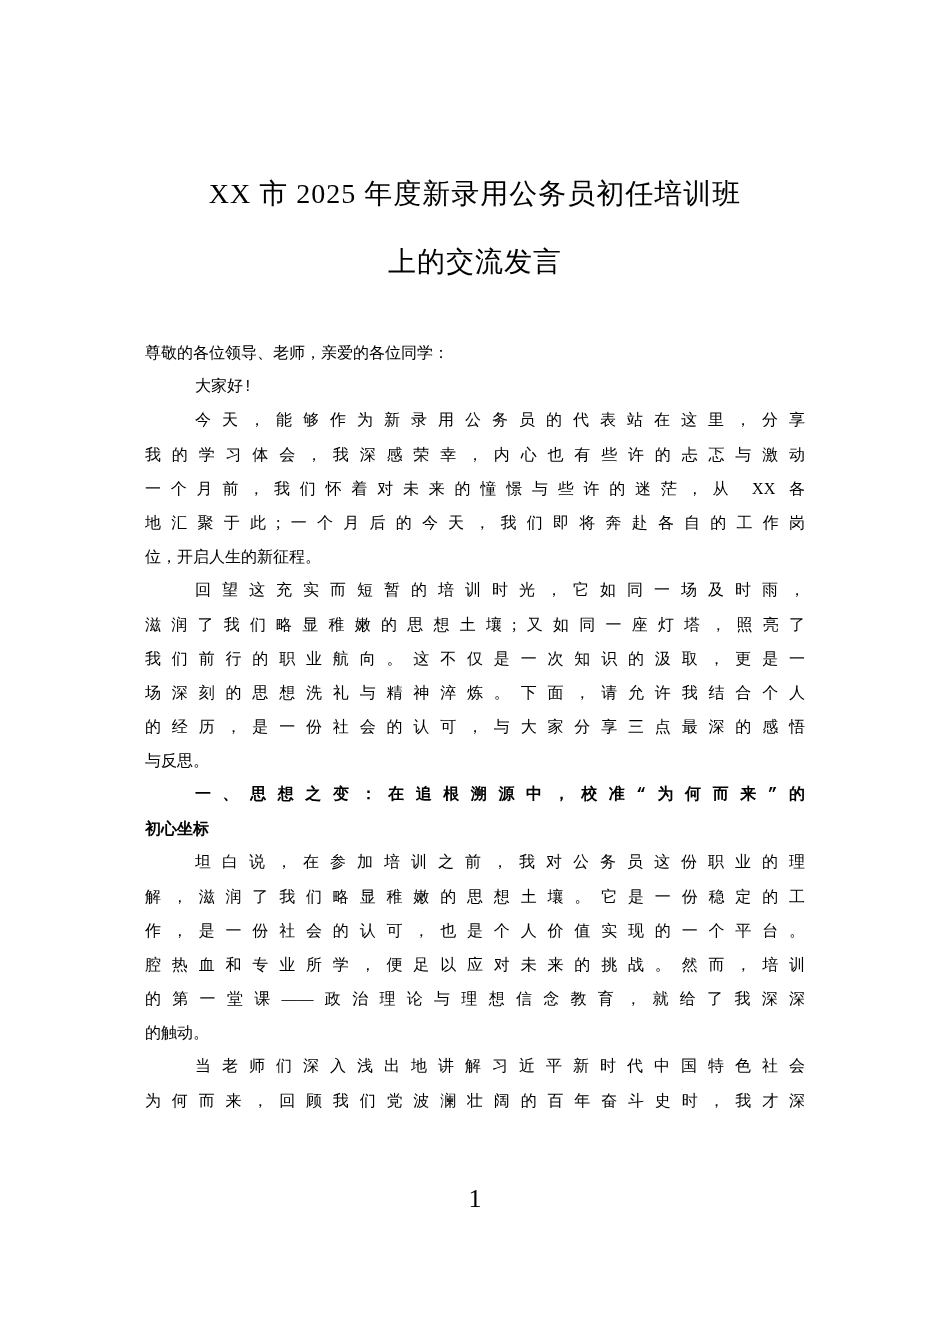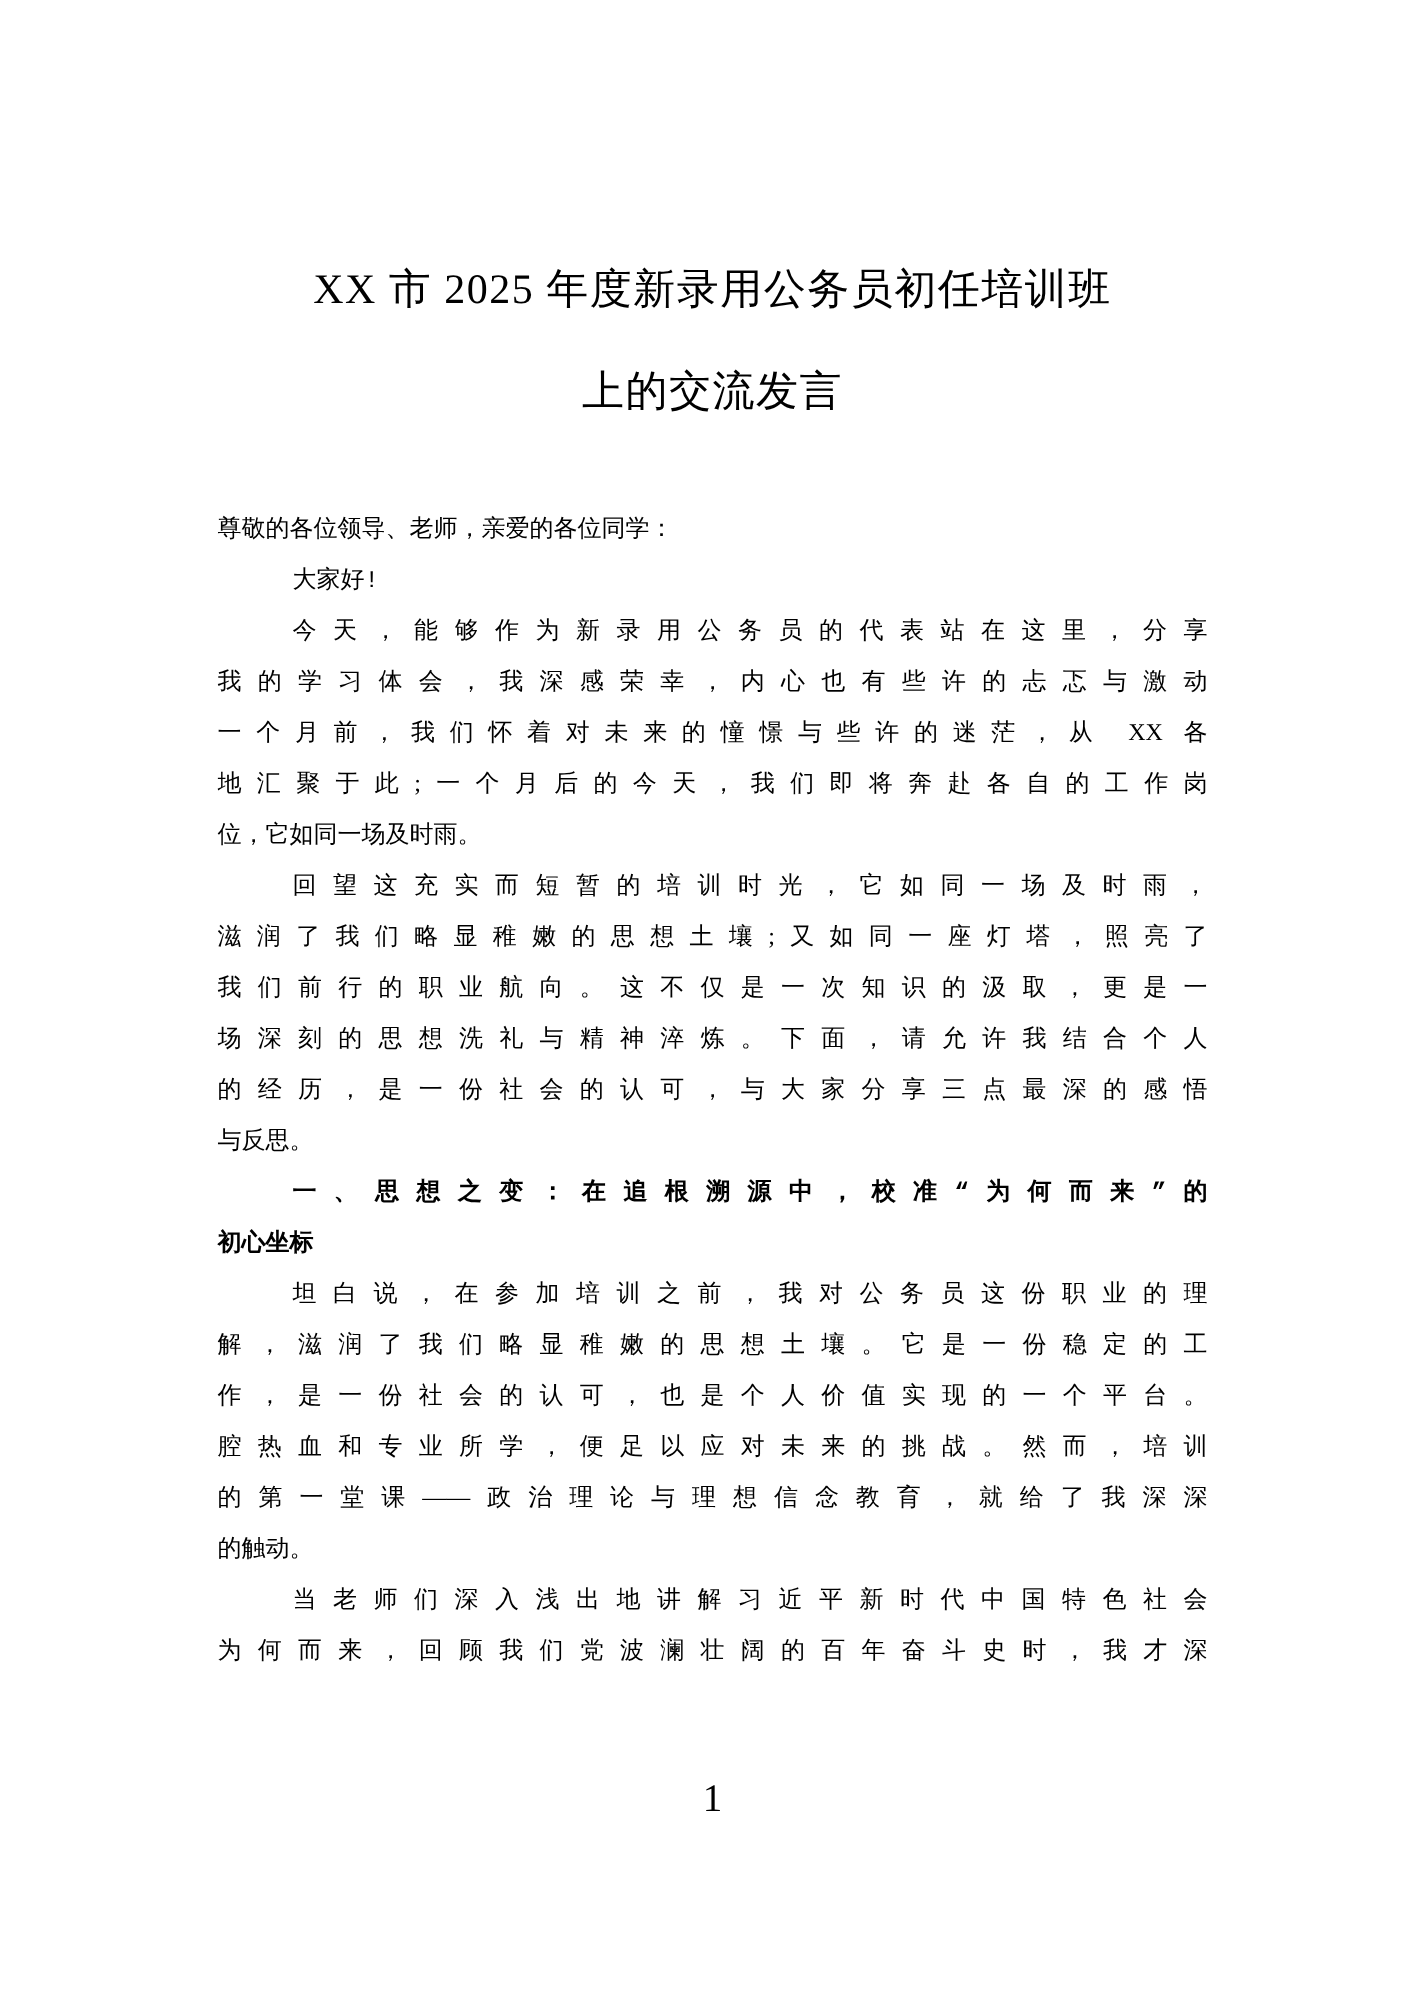--- a/index.html
+++ b/index.html
@@ -76,21 +76,21 @@
     <div class="title-line">上的交流发言</div>
   </div>
 
   <div class="doc-body" id="doc-body">
       <div class="body-line">尊敬的各位领导、老师，亲爱的各位同学：</div>
       <div class="body-line indent">大家好!</div>
       <div class="body-line j indent">今天，能够作为新录用公务员的代表站在这里，分享</div>
       <div class="body-line j">我的学习体会，我深感荣幸，内心也有些许的忐忑与激动</div>
       <div class="body-line j">一个月前，我们怀着对未来的憧憬与些许的迷茫，从 XX 各</div>
       <div class="body-line j">地汇聚于此;一个月后的今天，我们即将奔赴各自的工作岗</div>
-      <div class="body-line">位，它如同一场及时雨。</div>
+      <div class="body-line">位，开启人生的新征程。</div>
       <div class="body-line j indent">回望这充实而短暂的培训时光，它如同一场及时雨，</div>
       <div class="body-line j">滋润了我们略显稚嫩的思想土壤;又如同一座灯塔，照亮了</div>
       <div class="body-line j">我们前行的职业航向。这不仅是一次知识的汲取，更是一</div>
       <div class="body-line j">场深刻的思想洗礼与精神淬炼。下面，请允许我结合个人</div>
       <div class="body-line j">的经历，是一份社会的认可，与大家分享三点最深的感悟</div>
       <div class="body-line">与反思。</div>
       <div class="body-line j indent bold">一、思想之变：在追根溯源中，校准“为何而来”的</div>
       <div class="body-line bold">初心坐标</div>
       <div class="body-line j indent">坦白说，在参加培训之前，我对公务员这份职业的理</div>
       <div class="body-line j">解，滋润了我们略显稚嫩的思想土壤。它是一份稳定的工</div>

